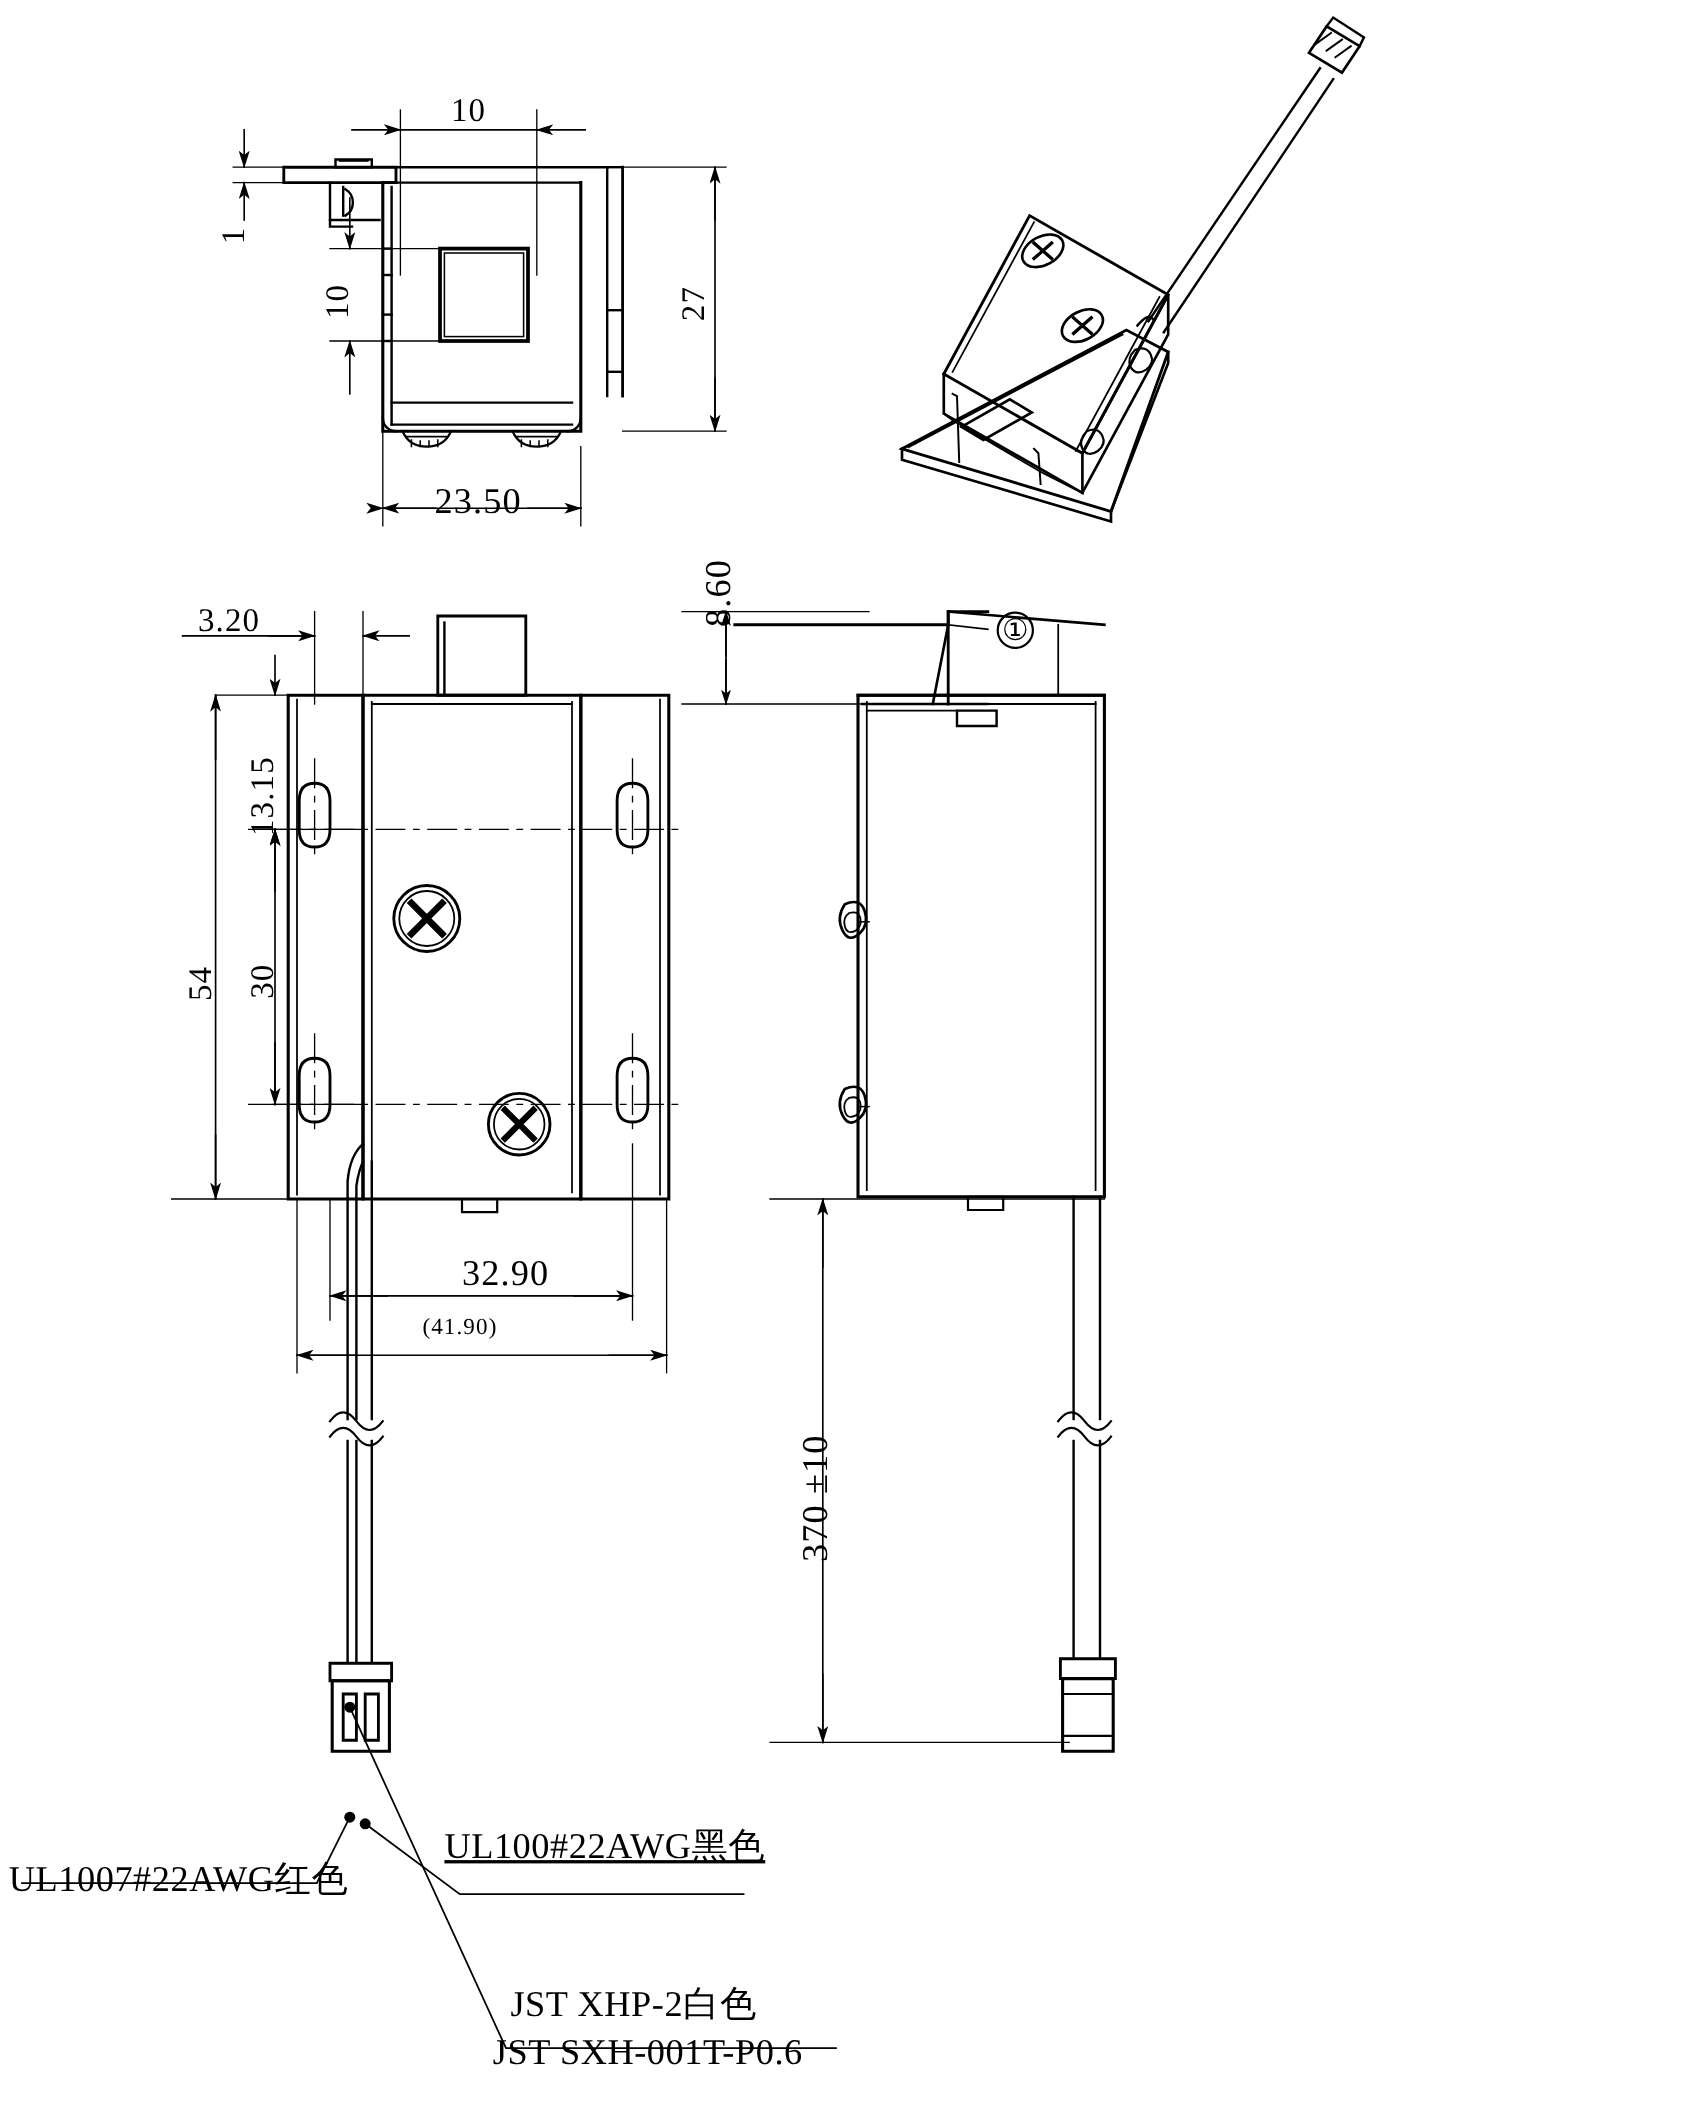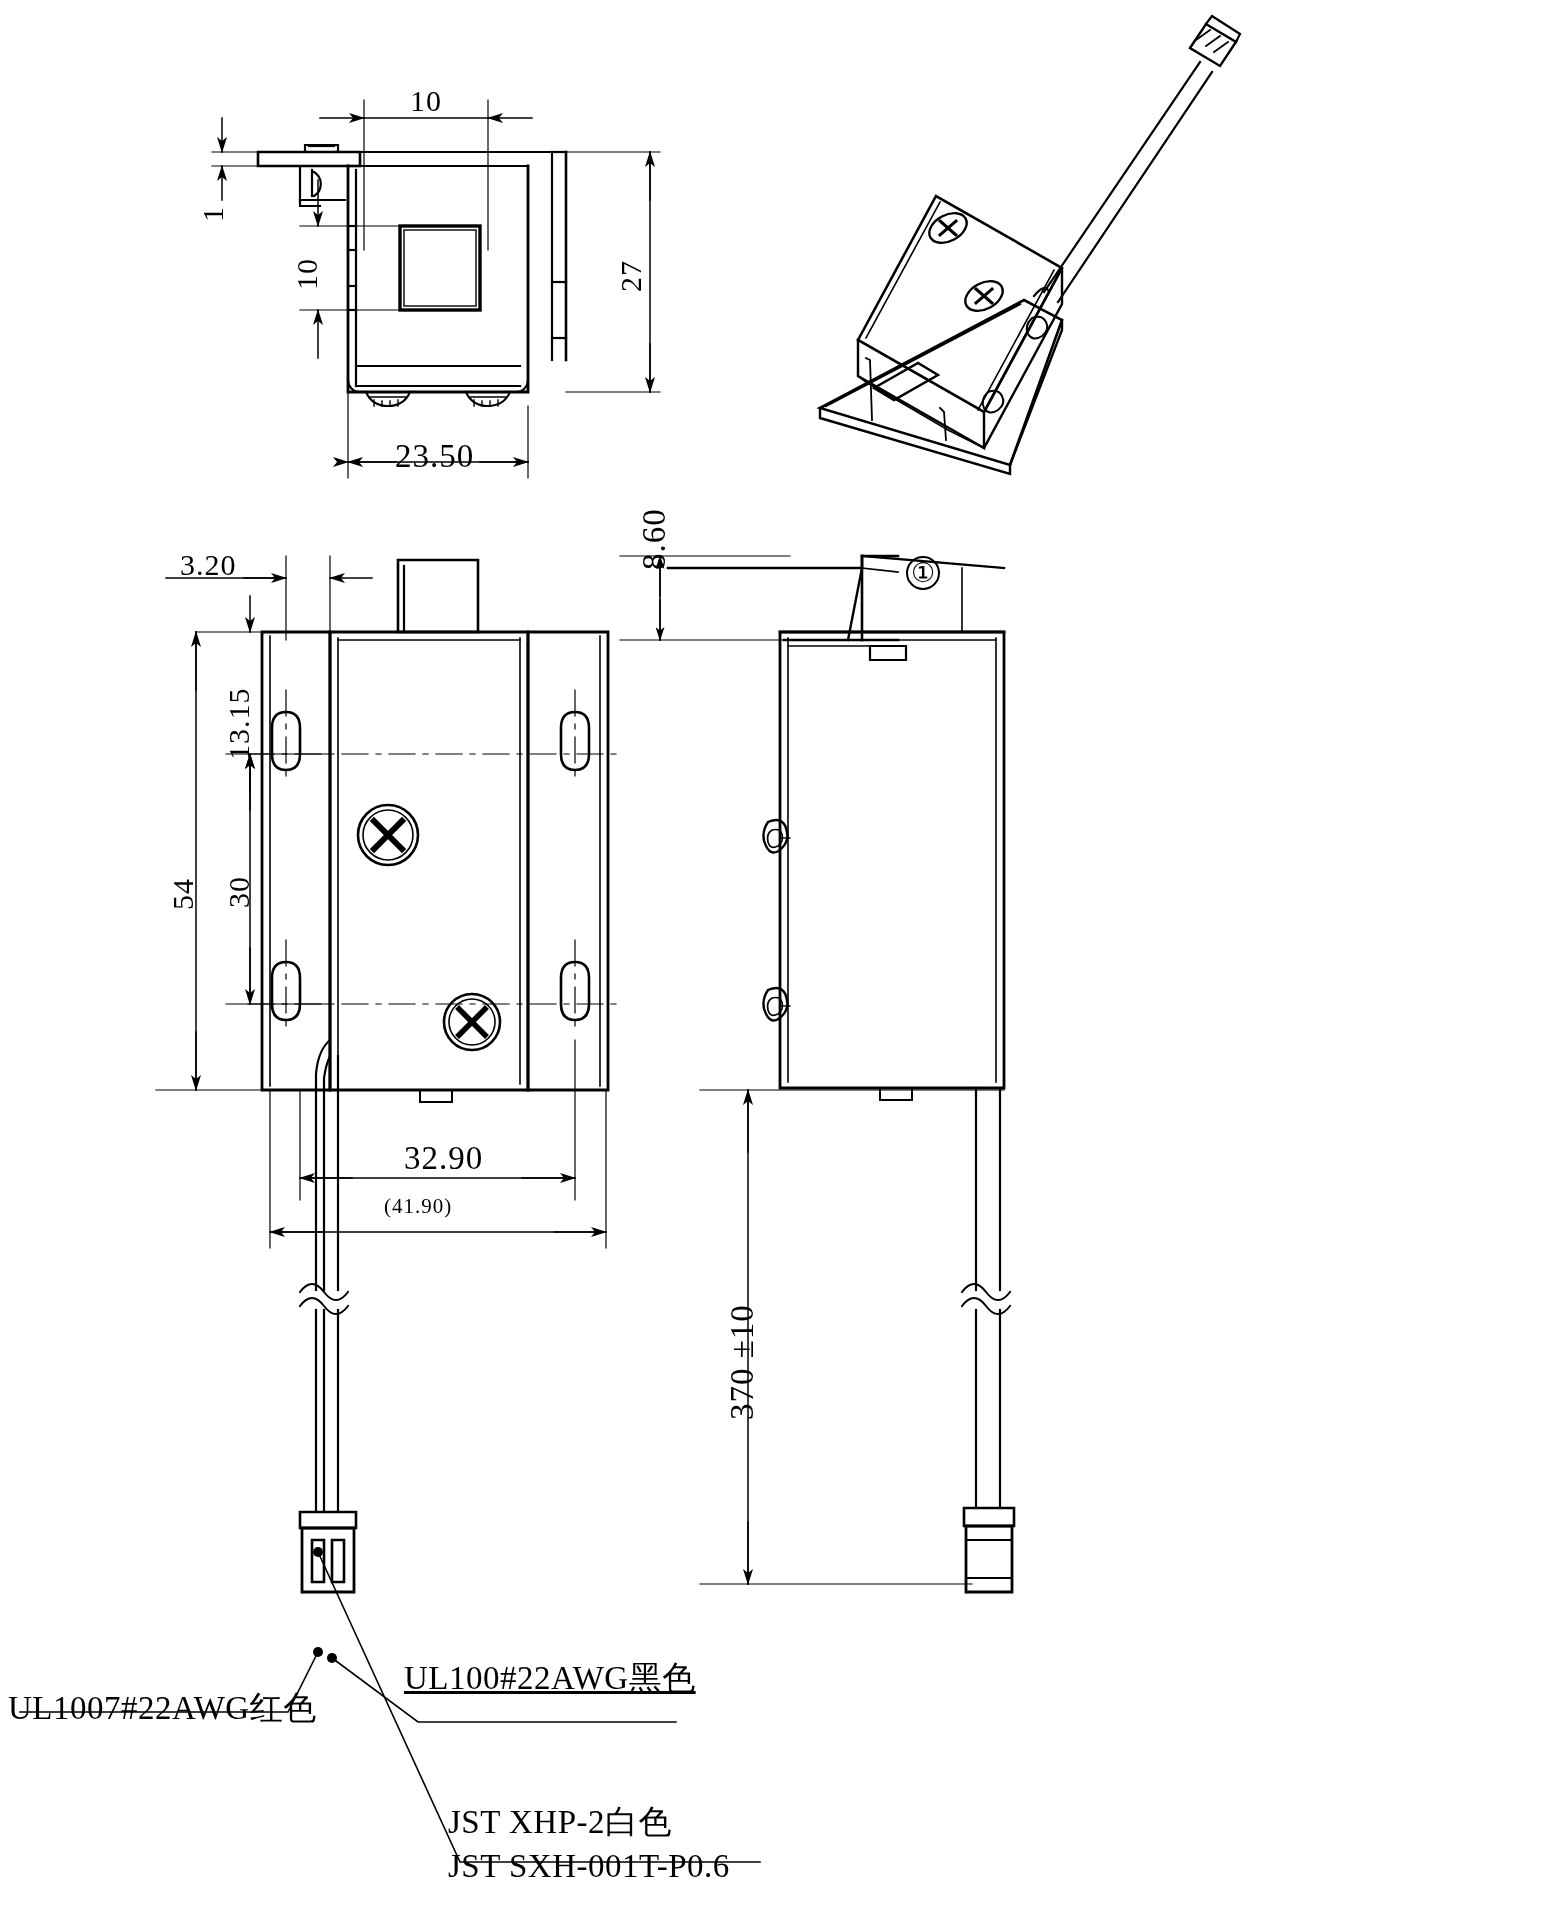--- a/index.html
+++ b/index.html
@@ -355,24 +355,24 @@
 <div class="dimtxt v" style="left:290px;top:290px;transform:rotate(-90deg);">10</div>
 <div class="dimtxt v" style="left:614px;top:292px;transform:rotate(-90deg);">27</div>
 <div class="dimtxt" style="left:395px;top:438px;font-size:33px;">23.50</div>
 
 <div class="circnum" style="left:906px;top:556px;">①</div>
 
 <div class="dimtxt" style="left:180px;top:548px;text-align:center;">3.20</div>
 <div class="dimtxt v" style="left:222px;top:760px;transform:rotate(-90deg);">13.15</div>
 <div class="dimtxt v" style="left:222px;top:908px;transform:rotate(-90deg);">30</div>
 <div class="dimtxt v" style="left:166px;top:910px;transform:rotate(-90deg);">54</div>
-<div class="dimtxt" style="left:404px;top:1140px;font-size:33px;">32.90</div>
+<div class="dimtxt" style="left:420px;top:1140px;font-size:33px;">32.90</div>
 <div class="dimtxt" style="left:384px;top:1194px;font-size:21px;">(41.90)</div>
 
 <div class="dimtxt v" style="left:636px;top:570px;transform:rotate(-90deg);font-size:33px;">8.60</div>
 <div class="dimtxt v" style="left:724px;top:1420px;transform:rotate(-90deg);font-size:33px;">370 ±10</div>
 
 <div class="notetxt" style="left:8px;top:1686px;font-size:33px;">UL1007#22AWG红色</div>
 <div class="notetxt" style="left:404px;top:1656px;font-size:33px;text-decoration:underline;">UL100#22AWG黑色</div>
-<div class="notetxt" style="left:448px;top:1800px;font-size:33px;">JST  XHP-2白色</div>
+<div class="notetxt" style="left:464px;top:1800px;font-size:33px;">JST  XHP-2白色</div>
 <div class="notetxt" style="left:448px;top:1848px;font-size:33px;text-align:right;">JST  SXH-001T-P0.6</div>
 
 </div>
 
 </body></html>

